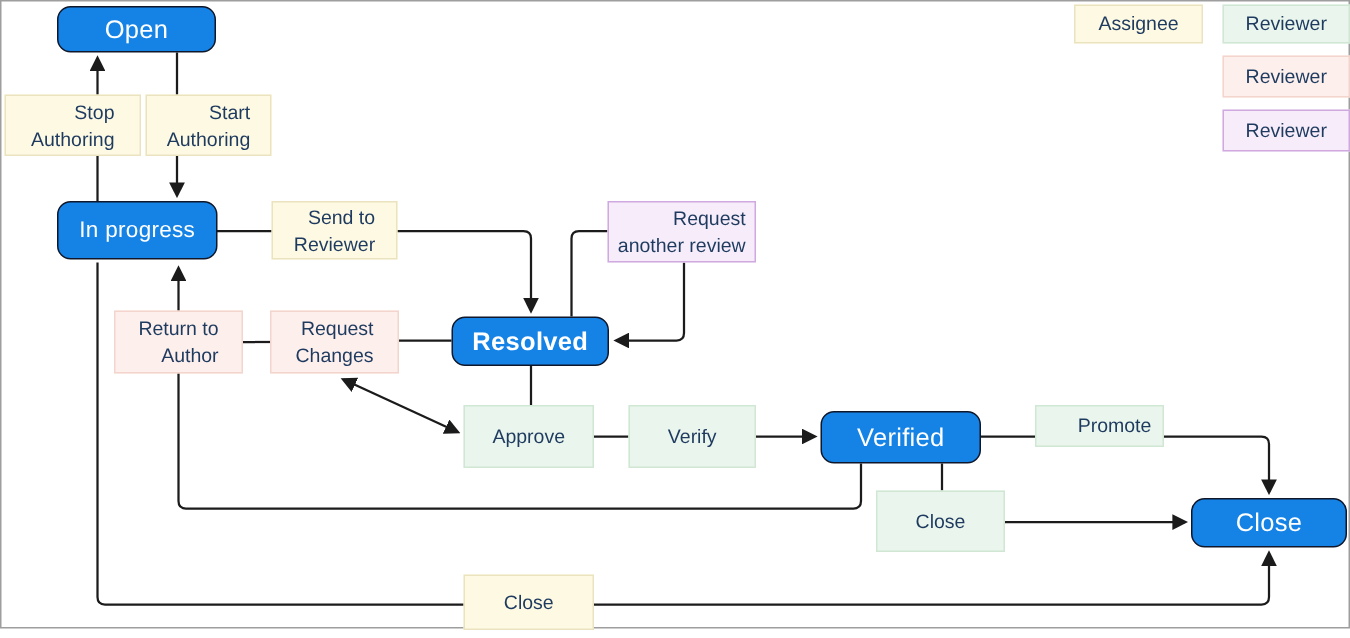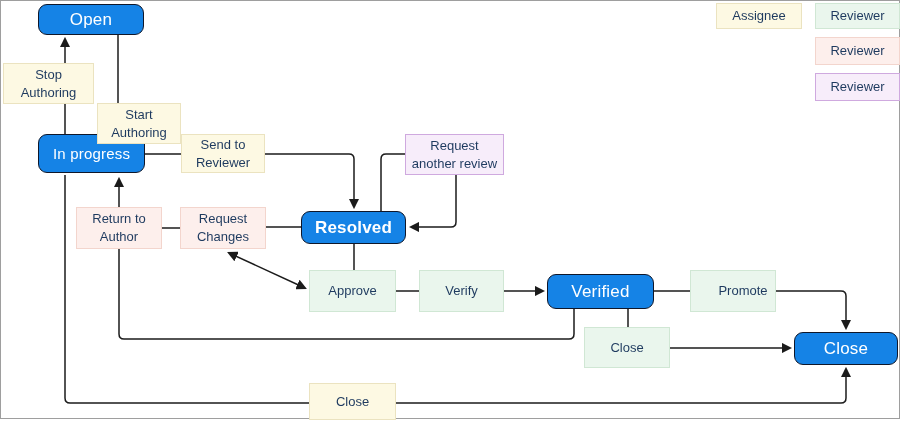--- a/index.html
+++ b/index.html
@@ -21,47 +21,47 @@
     position:absolute; z-index:2;
     display:flex; align-items:center; justify-content:center;
     background:var(--state-fill,#1583e6);
     color:var(--state-text,#ffffff);
     border:1px solid #0f172a; border-radius:9px;
     font-size:17px; letter-spacing:.2px;
   }
   .lbl {
     position:absolute; z-index:2;
     display:flex; align-items:center; justify-content:center;
-    text-align:center; white-space:pre-line;
+    text-align:right; white-space:pre-line;
     font-size:13px; line-height:1.35;
     color:var(--label-text,#1e3a5f);
     border:1px solid transparent;
   }
   .assignee   { background:var(--assignee-fill,#fdf9e3);        border-color:var(--assignee-border,#ebe3c0); }
   .rev-green  { background:var(--reviewer-green-fill,#eaf6ed);  border-color:var(--reviewer-green-border,#d0e7d4); }
   .rev-pink   { background:var(--reviewer-pink-fill,#fdefec);   border-color:var(--reviewer-pink-border,#f3d5cd); }
   .rev-purple { background:var(--reviewer-purple-fill,#f7edfa); border-color:var(--reviewer-purple-border,#cfa9df); }
 
   
   .n-open        { left:37px;  top:3px;   width:106px; height:31px; }
   .n-in-progress { left:37px;  top:133px; width:107px; height:39px; font-size:15px; }
   .n-resolved    { left:300px; top:210px; width:105px; height:33px;font-weight:bold; }
   .n-verified    { left:546px; top:273px; width:107px; height:35px; }
   .n-close       { left:793px; top:331px; width:104px; height:33px; }
 
   
   .p-stop     { left:2px;   top:62px;  width:91px; height:41px; }
-  .p-start    { left:96px;  top:62px;  width:84px; height:41px;margin-top:40px; }
+  .p-start    { left:96px;  top:62px;  width:84px; height:41px; }
   .p-send     { left:180px; top:133px; width:84px; height:39px; }
   .p-rar      { left:404px; top:133px; width:99px; height:41px; }
   .p-rta      { left:75px;  top:206px; width:86px; height:42px; }
   .p-rc       { left:179px; top:206px; width:86px; height:42px; }
   .p-approve  { left:308px; top:269px; width:87px; height:42px; }
   .p-verify   { left:418px; top:269px; width:85px; height:42px; }
-  .p-promote  { left:689px; top:269px; width:86px; height:42px;padding-left:20px; }
+  .p-promote  { left:689px; top:269px; width:86px; height:28px;padding-left:20px; }
   .p-close-g  { left:583px; top:326px; width:86px; height:41px; }
   .p-close-y  { left:308px; top:382px; width:87px; height:37px; }
 
   
   .leg-assignee { left:715px; top:2px;  width:86px; height:26px; }
   .leg-green    { left:814px; top:2px;  width:85px; height:26px; }
   .leg-pink     { left:814px; top:36px; width:85px; height:28px; }
   .leg-purple   { left:814px; top:72px; width:85px; height:28px; }
 </style>
 </head>

